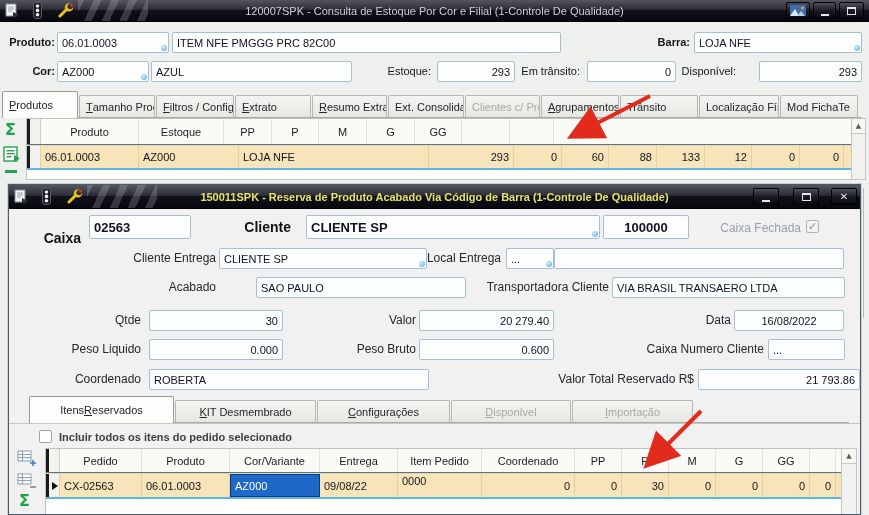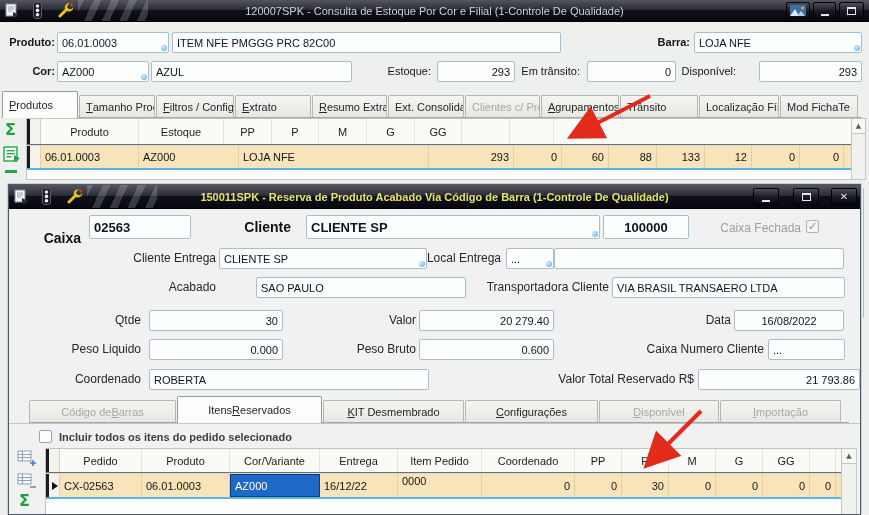--- a/index.html
+++ b/index.html
@@ -257,21 +257,20 @@
     <div class="fld num" style="left:410px;top:154px;width:135px;">0.600</div>
     <div class="lbl2" style="left:615px;top:157px;width:140px;">Caixa Numero Cliente</div>
     <div class="fld" style="left:759px;top:154px;width:77px;">...</div>
 
     <div class="lbl2" style="left:62px;top:187px;width:70px;">Coordenado</div>
     <div class="fld" style="left:140px;top:184px;width:280px;">ROBERTA</div>
     <div class="lbl2" style="left:515px;top:187px;width:170px;">Valor Total Reservado R$</div>
     <div class="fld num" style="left:689px;top:184px;width:162px;">21 793.86</div>
 
     <div class="tabstrip tabs-center" id="tabs2" style="left:20px;top:212px;height:26px;width:820px;">
-        <div class="tab disabled" style="width: 147px;">Código de <u>B</u>arras</div>
         <div class="tab active" style="width: 145px;">Itens <u>R</u>eservados</div>
         <div class="tab normal" style="width: 141px;"><u>K</u>IT Desmembrado</div>
         <div class="tab normal" style="width: 133px;"><u>C</u>onfigurações</div>
         <div class="tab disabled" style="width: 120px;"><u>D</u>isponível</div>
         <div class="tab disabled" style="width: 121px;"><u>I</u>mportação</div>
       </div>
     <div style="position:absolute;left:0;right:0;top:238px;height:1px;background:#c6c6c2;"></div>
 
     <div class="cb" style="left:30px;top:245px;"></div>
     <div style="position:absolute;left:50px;top:246px;font-size:11px;font-weight:bold;color:#3e3e3a;white-space:nowrap;">Incluir todos os itens do pedido selecionado</div>
@@ -312,21 +311,21 @@
           <div class="gc" style="width: 47px;">GG</div>
           <div class="gc" style="width: 26px;"></div>
         </div>
         <div class="grow" style="height: 24px;">
           <div class="gc gind">
             <div class="ptr"></div>
           </div>
           <div class="gc" style="width: 82px;">CX-02563</div>
           <div class="gc" style="width: 88px;">06.01.0003</div>
           <div class="gc sel" style="width: 90px;">AZ000</div>
-          <div class="gc" style="width: 78px;">16/12/22</div>
+          <div class="gc" style="width: 78px;">09/08/22</div>
           <div class="gc top" style="width: 84px;">0000</div>
           <div class="gc right" style="width: 93px;">0</div>
           <div class="gc right" style="width: 47px;">0</div>
           <div class="gc right" style="width: 47px;">30</div>
           <div class="gc right" style="width: 47px;">0</div>
           <div class="gc right" style="width: 47px;">0</div>
           <div class="gc right" style="width: 47px;">0</div>
           <div class="gc right" style="width: 26px;">0</div>
         </div>
         <div class="bluesep"></div>

